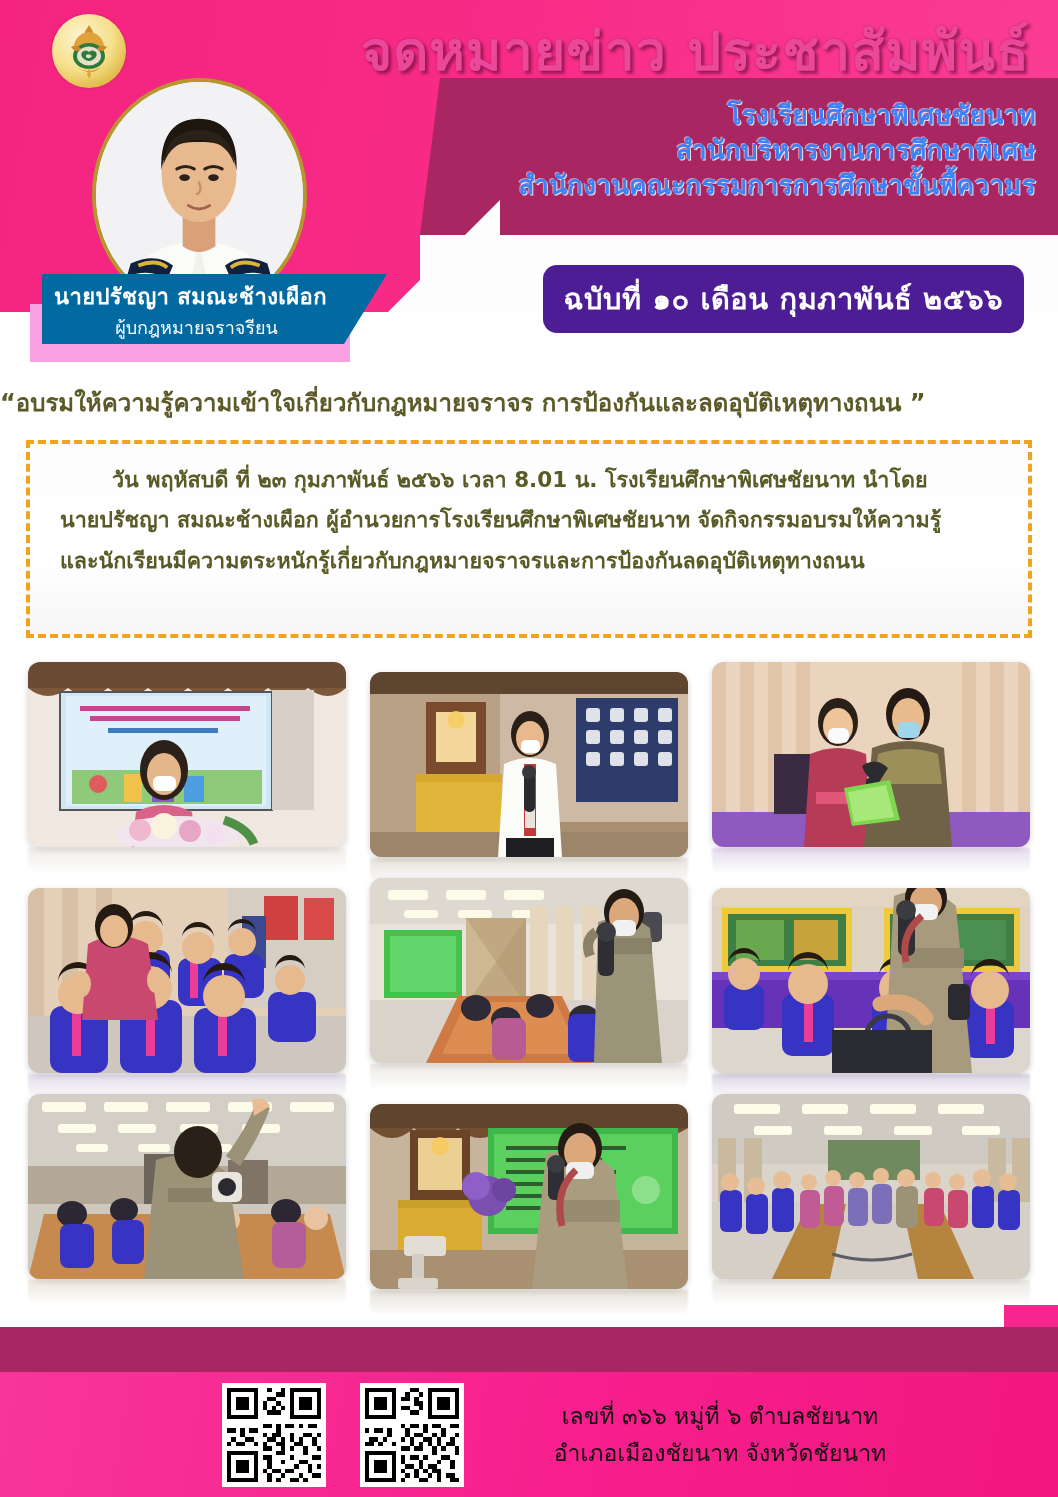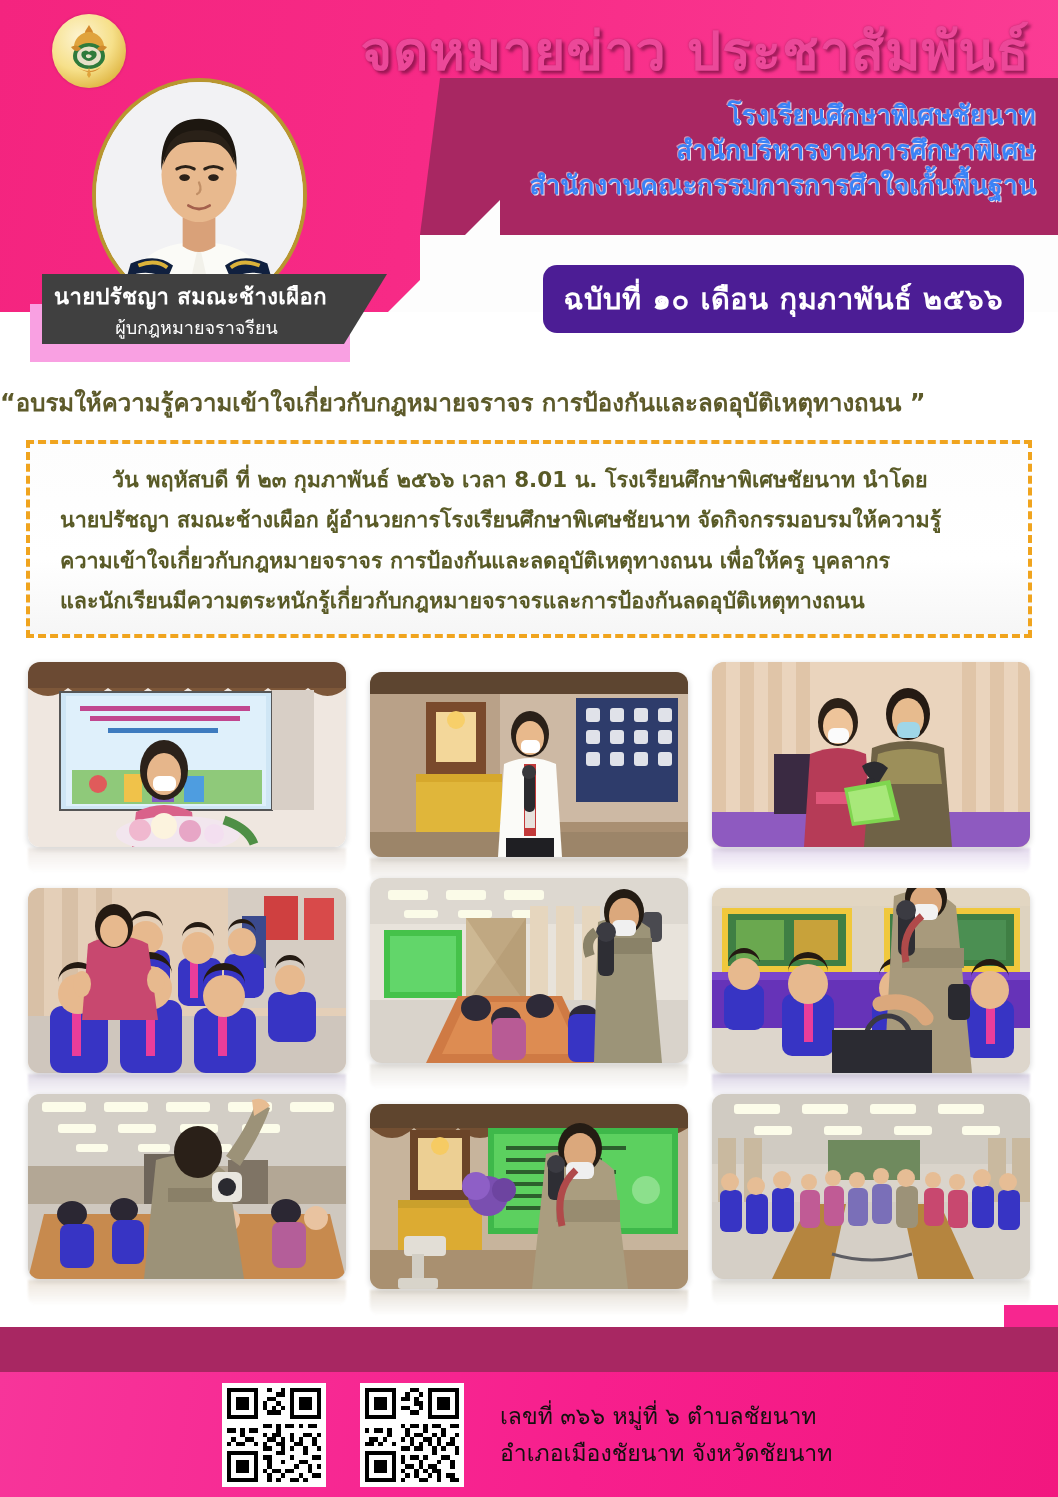--- a/index.html
+++ b/index.html
@@ -87,21 +87,21 @@
 
   
   .dir-shadow {
     position: absolute; left: 30px; top: 304px;
     width: 320px; height: 58px;
     background: #f9a0e2;
   }
   .dir-banner {
     position: absolute; left: 42px; top: 274px;
     width: 345px; height: 70px;
-    background: #404040;
+    background: #0369a1;
     clip-path: polygon(0 0, 345px 0, 302px 70px, 0 70px);
     color: #ffffff;
     padding: 5px 0 0 12px;
   }
   .dir-name { font-size: 22px; font-weight: bold; letter-spacing: .4px; }
   .dir-role { font-size: 18px; text-align: center; padding-right: 48px; margin-top: -1px; }
 
   
   .issue-badge {
     position: absolute; left: 543px; top: 265px;
@@ -193,21 +193,21 @@
   }
   .qr.q1 { left: 222px; }
   .qr.q2 { left: 360px; }
   .qr svg { display: block; width: 100%; height: 100%; }
   .address {
     position: absolute; left: 500px; top: 1398px;
     width: 440px;
     color: #14110f;
     font-size: 23px;
     line-height: 1.62;
-    text-align: left;
+    text-align: center;
   }
 </style>
 </head>
 <body>
 
 <div class="header">
   <div class="header-pink"></div>
   <div class="header-dark-trap"></div>
   <div class="header-white-block"></div>
   <div class="header-white-diag"></div>
@@ -263,38 +263,37 @@
         <rect x="118" y="216" width="9" height="11" fill="#d6c32f"></rect>
         <rect x="136" y="216" width="8" height="11" fill="#c83030"></rect>
         <rect x="146" y="216" width="8" height="11" fill="#e9e9ee"></rect>
       </svg>
     </div>
   </div>
 
   <div class="head-sub">
     <div>โรงเรียนศึกษาพิเศษชัยนาท</div>
     <div>สำนักบริหารงานการศึกษาพิเศษ</div>
-    <div>สำนักงานคณะกรรมการการศึาใจเกั้นพื้นฐาน</div>
+    <div>สำนักงานคณะกรรมการการศึกษาขั้นพื้ความร</div>
   </div>
 </div>
 
 <div class="dir-shadow"></div>
 <div class="dir-banner">
   <div class="dir-name">นายปรัชญา   สมณะช้างเผือก</div>
   <div class="dir-role">ผู้บกฎหมายจราจรียน</div>
 </div>
 
 <div class="issue-badge">ฉบับที่ ๑๐ เดือน กุมภาพันธ์ ๒๕๖๖</div>
 
 <div class="quote">“อบรมให้ความรู้ความเข้าใจเกี่ยวกับกฎหมายจราจร การป้องกันและลดอุบัติเหตุทางถนน ”</div>
 
 <div class="body-box">
   <p class="indent">วัน พฤหัสบดี ที่ ๒๓ กุมภาพันธ์ ๒๕๖๖ เวลา 8.01 น. โรงเรียนศึกษาพิเศษชัยนาท นำโดย</p>
   <p>นายปรัชญา   สมณะช้างเผือก ผู้อำนวยการโรงเรียนศึกษาพิเศษชัยนาท จัดกิจกรรมอบรมให้ความรู้</p>
-  <p>ความเข้าใจเกี่ยวกับกฎหมายจราจร  การป้องกันและลดอุบัติเหตุทางถนน เพื่อให้ครู บุคลากร</p>
   <p>และนักเรียนมีความตระหนักรู้เกี่ยวกับกฎหมายจราจรและการป้องกันลดอุบัติเหตุทางถนน</p>
 </div>
 
 <div class="photos">
 
   <div class="prow r1">
     <div class="photo c1 lift">
       <svg viewBox="0 0 318 185" preserveAspectRatio="none" xmlns="http://www.w3.org/2000/svg">
         <rect width="318" height="185" fill="#efe7e0"></rect>
         <rect x="0" y="0" width="318" height="26" fill="#6b4a33"></rect>

